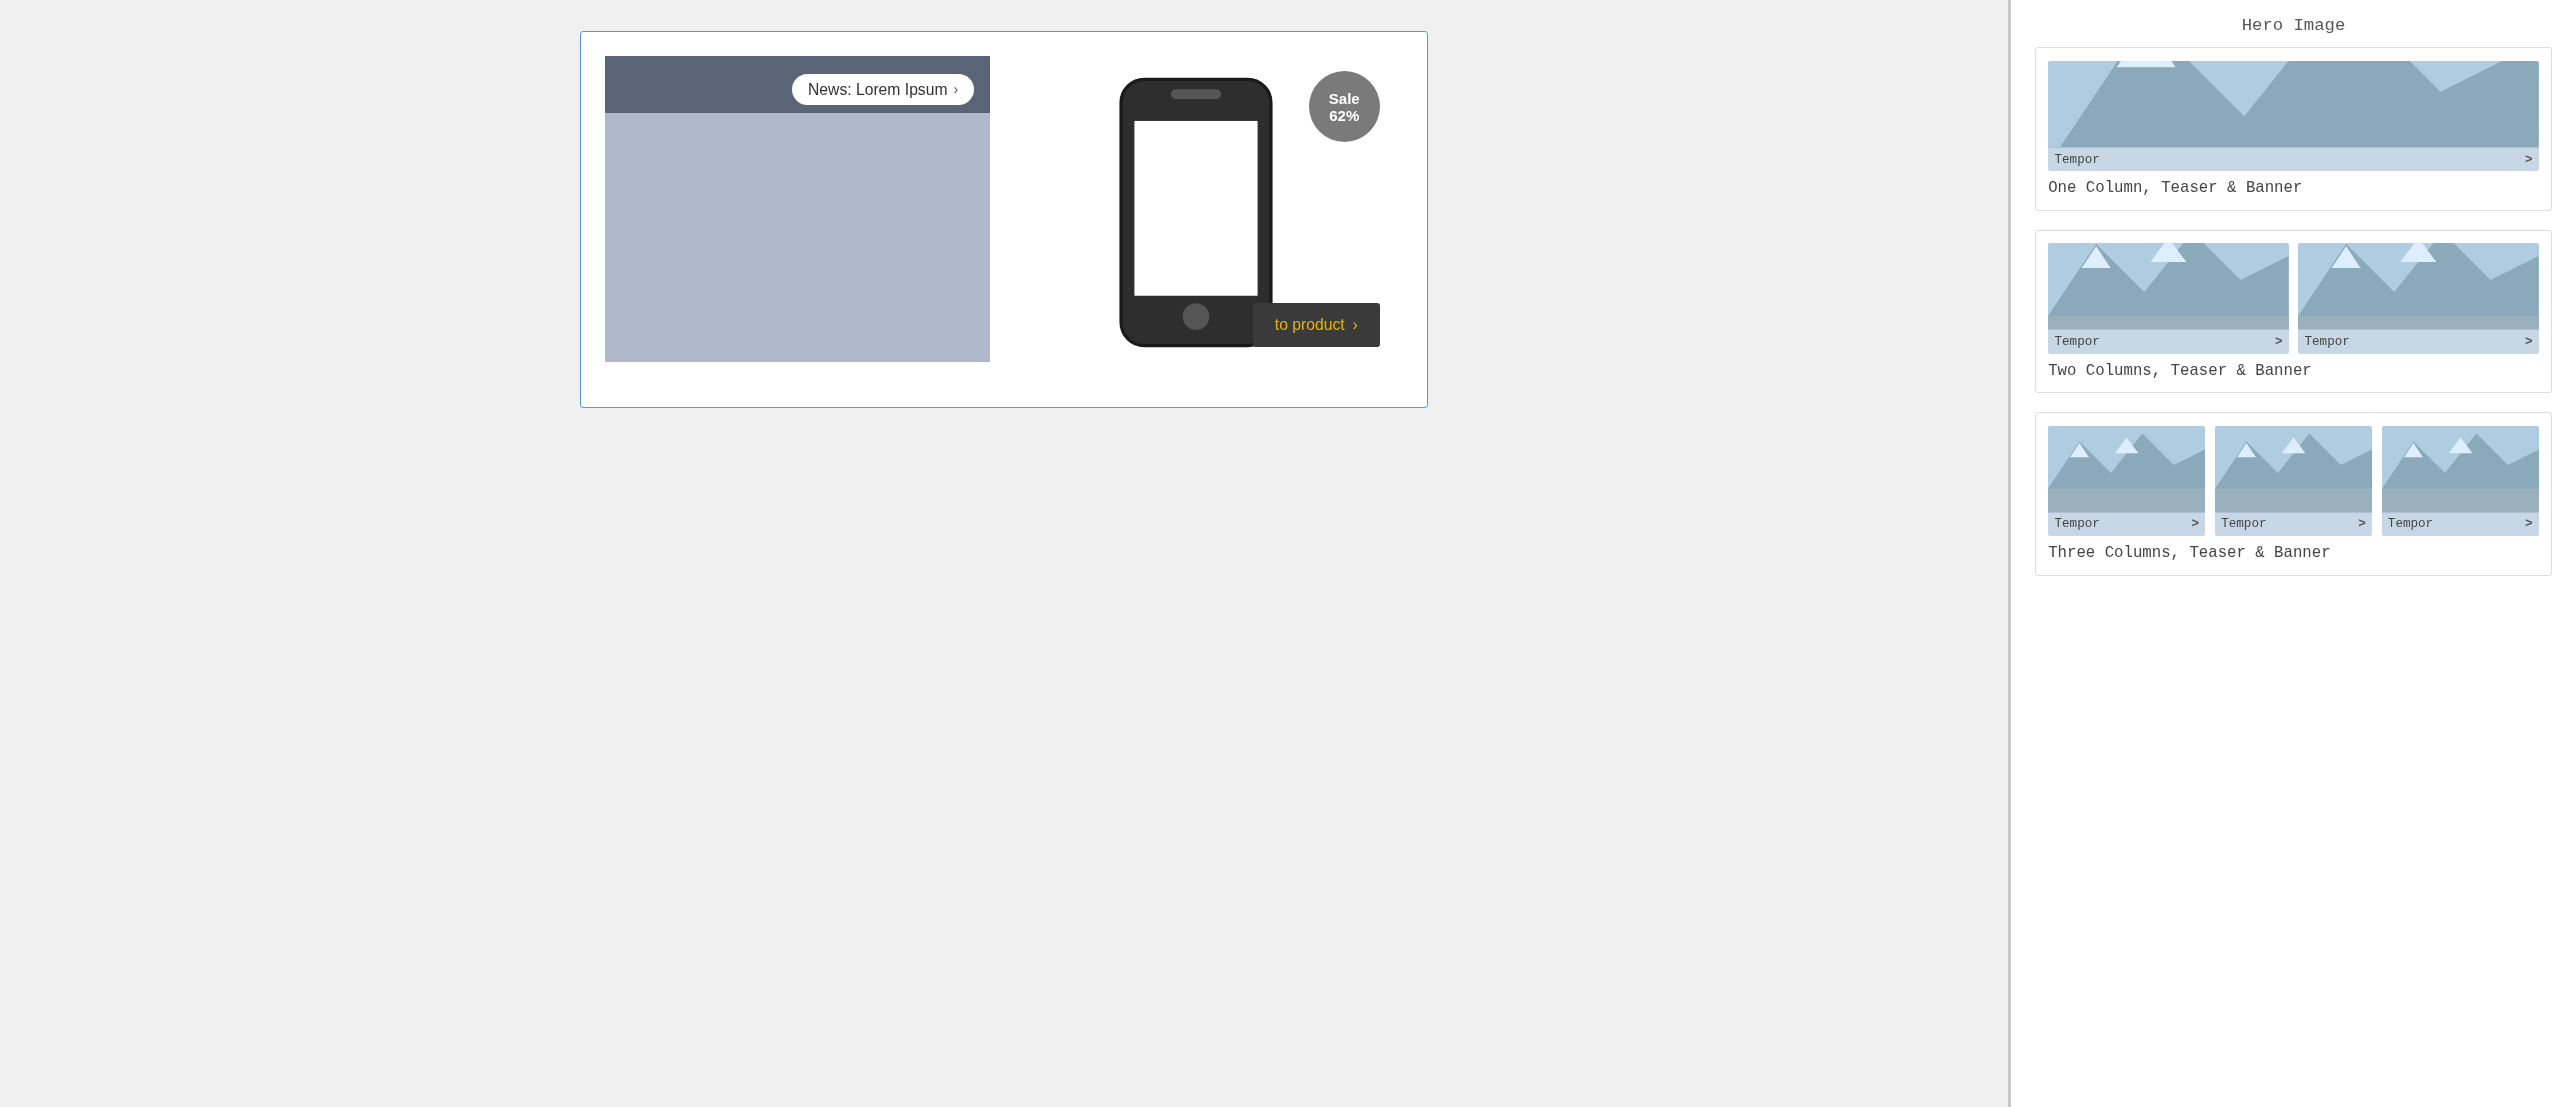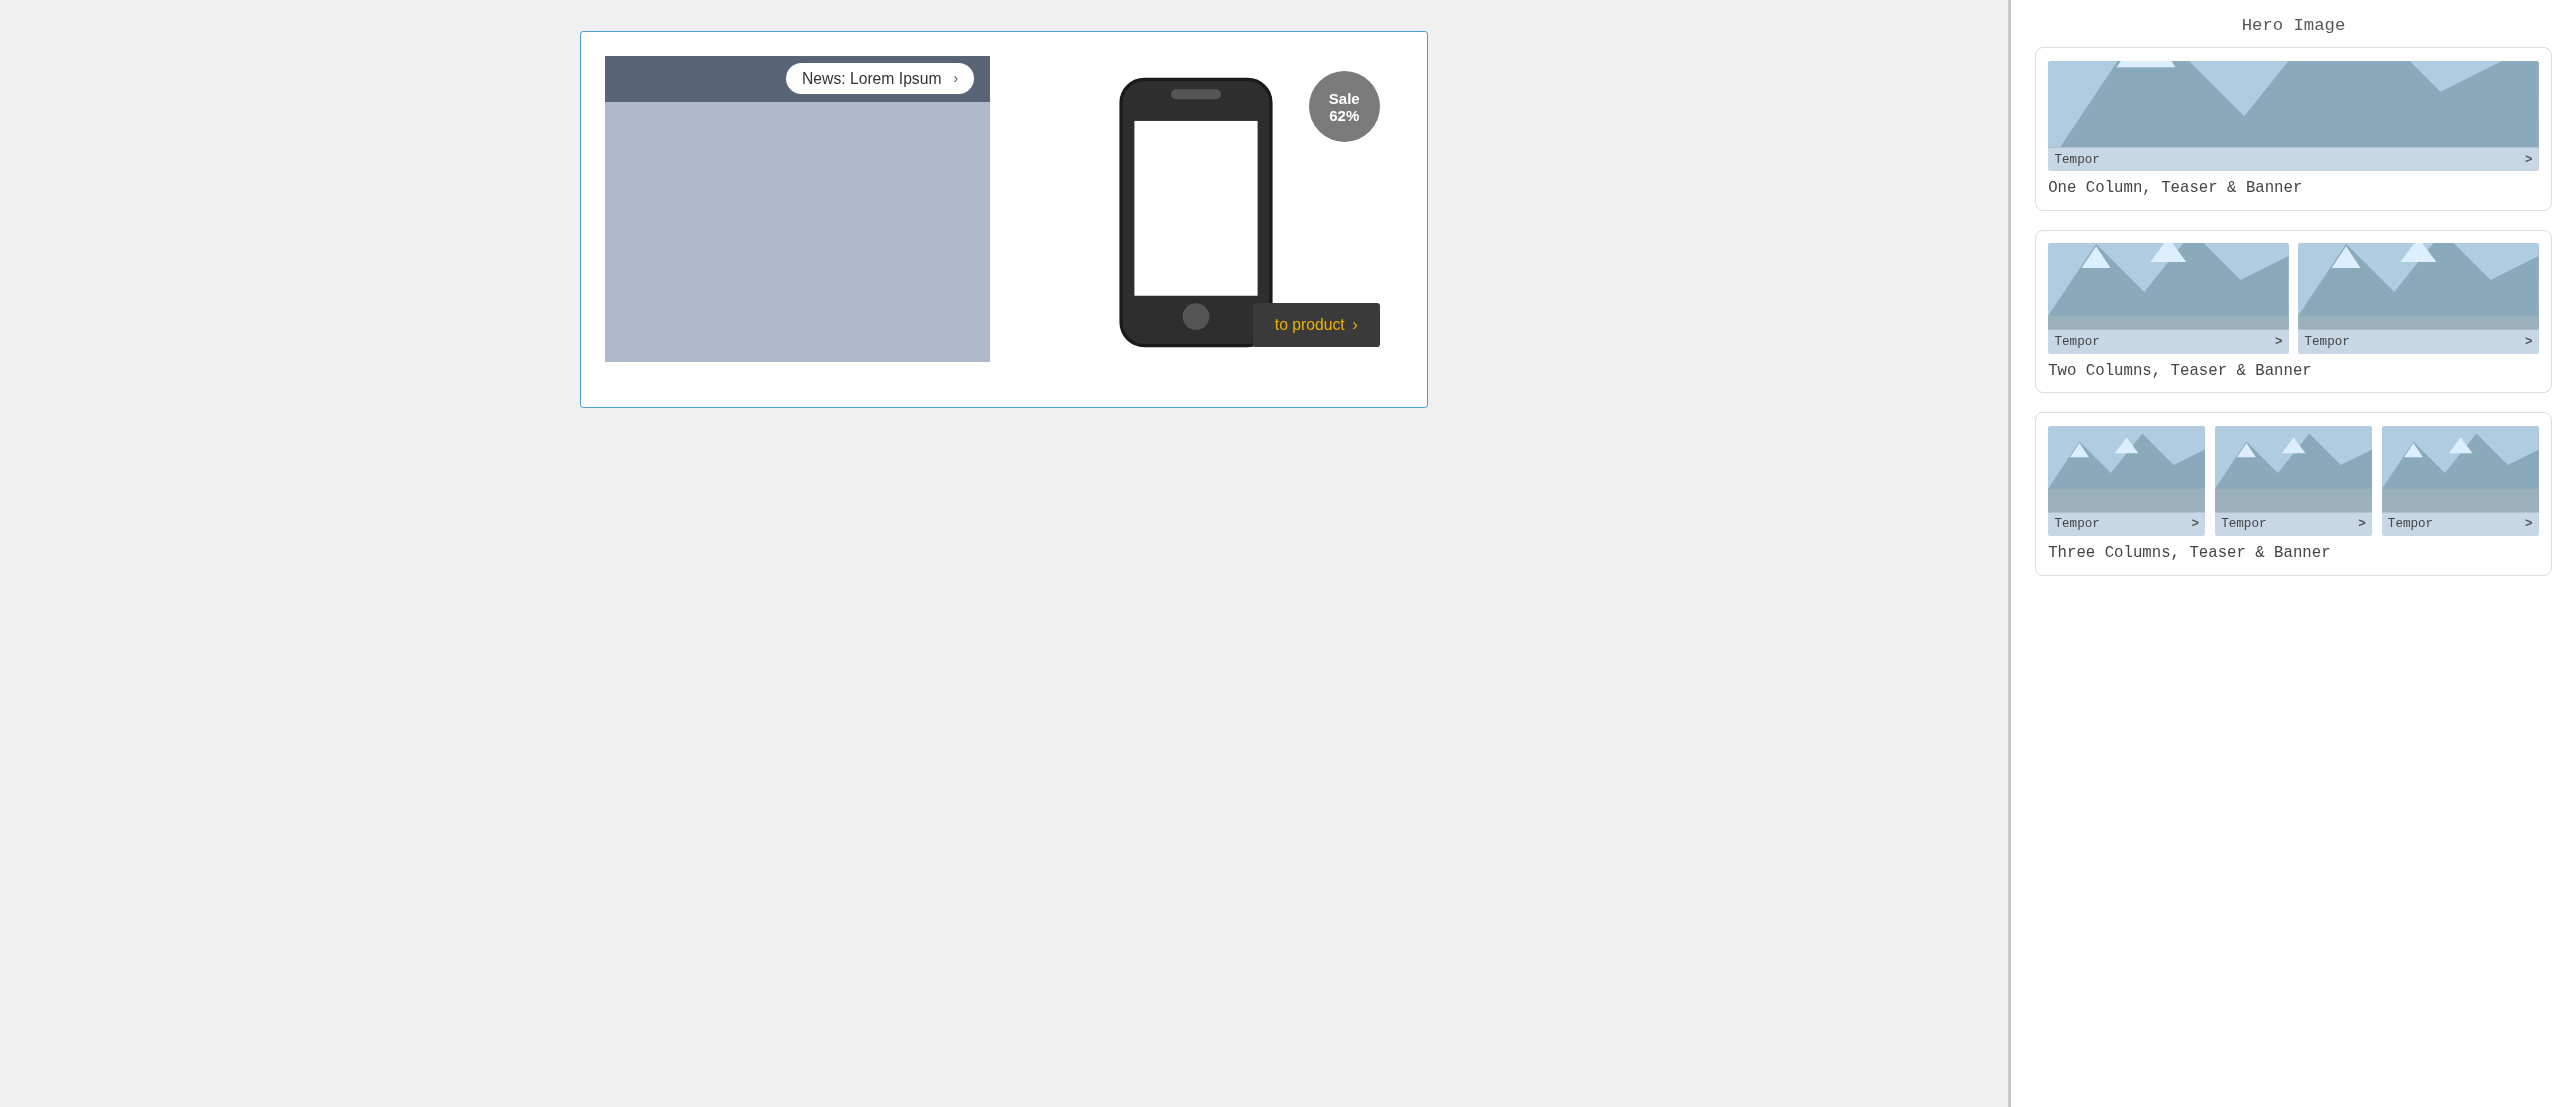--- a/index.html
+++ b/index.html
@@ -57,22 +57,23 @@
     }
 
     .news-pill {
       background: #fff;
       border-radius: 15.7px;
       padding: 6.3px 15.7px;
       font-size: 15.7px;
       color: #333;
       display: flex;
       align-items: flex-start;
-      gap: 12px;
+      gap: 6px;
       white-space: nowrap;
+      margin-top: 11px;
     }
 
     .news-pill .chevron {
       font-size: 14px;
       color: #555;
     }
 
     .image-placeholder {
       background: #b0b8cc;
       flex: 1;
@@ -149,21 +150,21 @@
       width: 565px;
       background: #fff;
       padding: 15.7px 23.6px;
       overflow-y: auto;
       min-height: 1107px;
       font-family: Liberation Mono, monospace;
     }
 
     .template-card {
       border: 0.8px solid #ddd;
-      border-radius: 8px;
+      border-radius: 3px;
       padding: 12.6px;
       margin-bottom: 19px;
       background: #fff;
     }
 
     .template-images {
       display: flex;
       gap: 9.4px;
       margin-bottom: 7.9px;
     }

